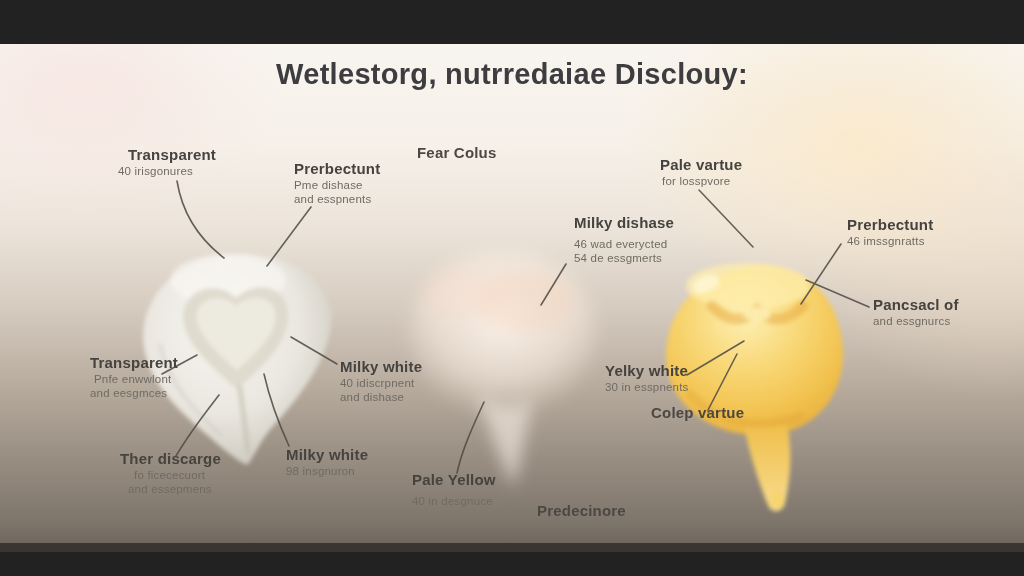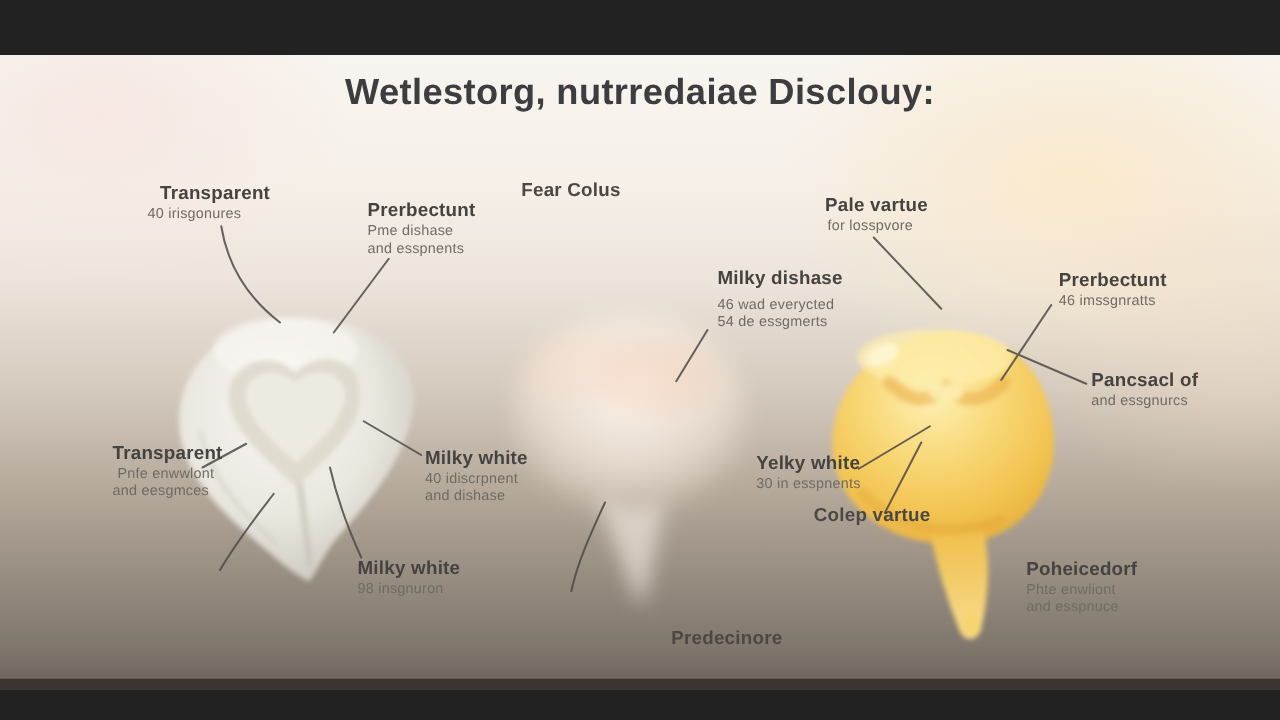--- a/index.html
+++ b/index.html
@@ -161,48 +161,52 @@
     <div class="lt">Pancsacl of</div>
     <div class="ls">and essgnurcs</div>
   </div>
 
   <div class="label" style="left:90px;top:310px">
     <div class="lt">Transparent</div>
     <div class="ls" style="margin-left:4px">Pnfe enwwlont</div>
     <div class="ls">and eesgmces</div>
   </div>
 
+  <div class="label" style="left:120px;top:406px">
+    <div class="lt">Ther discarge</div>
+    <div class="ls" style="margin-left:14px">fo ficececuort</div>
+    <div class="ls" style="margin-left:8px">and essepmens</div>
+  </div>
 
   <div class="label" style="left:340px;top:314px">
     <div class="lt">Milky white</div>
     <div class="ls">40 idiscrpnent</div>
     <div class="ls">and dishase</div>
   </div>
 
   <div class="label" style="left:286px;top:402px">
     <div class="lt">Milky white</div>
     <div class="ls">98 insgnuron</div>
   </div>
 
+  <div class="label" style="left:412px;top:427px">
+    <div class="lt">Pale Yellow</div>
+    <div class="ls gap">40 in desgnuce</div>
+  </div>
 
   <div class="label" style="left:605px;top:318px">
     <div class="lt">Yelky white</div>
     <div class="ls">30 in esspnents</div>
   </div>
 
   <div class="label solo" style="left:651px;top:360px">
     <div class="lt">Colep vartue</div>
   </div>
 
 
-  <div class="label" style="left:821px;top:403px">
-    <div class="lt">Poheicedorf</div>
-    <div class="ls">Phte enwliont</div>
-    <div class="ls">and esspnuce</div>
-  </div>
 
   <div class="label solo" style="left:537px;top:458px">
     <div class="lt">Predecinore</div>
   </div>
 
   <svg class="gender-badge" viewBox="0 0 66 58">
     <g fill="none" stroke-linecap="round">
       <g stroke="#ef6aa0" stroke-width="2.4" opacity="0.95">
         <circle cx="24" cy="17" r="10"></circle>
         <path d="M17.5,24.5 L8,34"></path>

